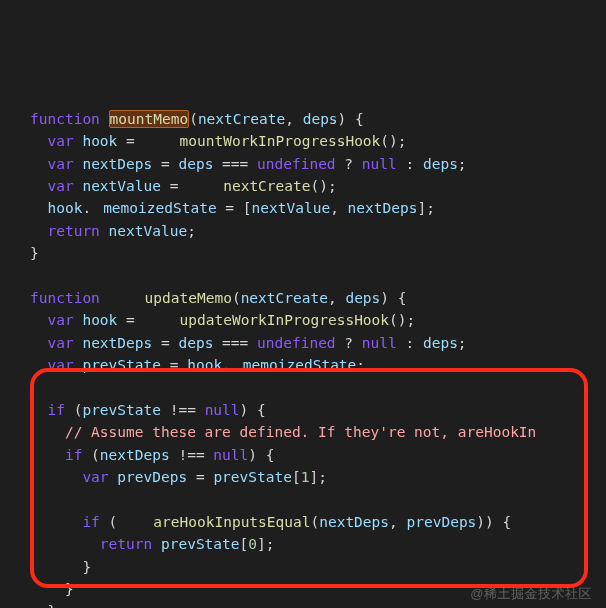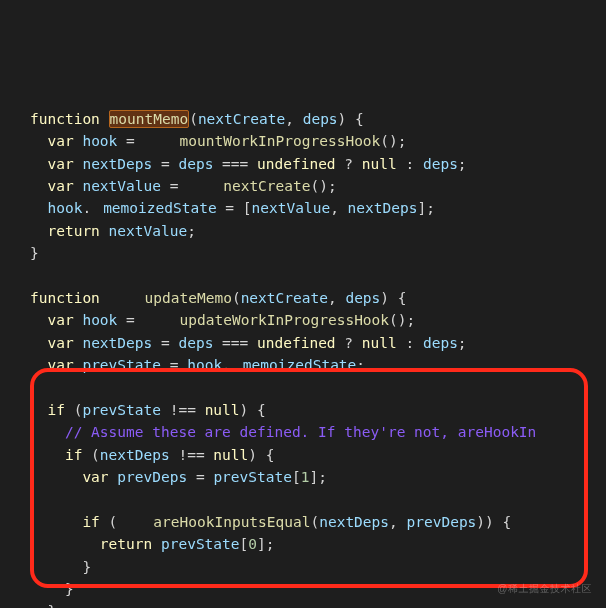--- a/index.html
+++ b/index.html
@@ -9,26 +9,26 @@
     font-size: 14.5px;
     width: 606px;
     height: 608px;
     overflow: hidden;
     position: relative;
     padding: 18px 8px 8px 30px;
     line-height: 1.55;
     white-space: pre;
     color: #d4d4d4;
   }
-  .tok-kw   { color: #fef9c3; margin-top: 32px; }   
+  .tok-kw   { color: #8b5cf6; margin-top: 32px; }   
   .tok-fn   { color: #dcdcaa; padding-left: 36px; }   
   .tok-var  { color: #9cdcfe; }   
   .tok-prop { color: #9cdcfe; margin-left: 12px; }   
   .tok-num  { color: #b5cea8; }
-  .tok-cmt  { color: #8b5cf6; }
+  .tok-cmt  { color: #fca5a5; }
   .hl {
     background: #613214;
     border: 1px solid #b5651d;
     border-radius: 2px;
     padding: 0 0;
     text-align: center;
   }
   .line { display: block; height: 22.4px; }
 
   .redbox {
@@ -38,23 +38,23 @@
     background: transparent;
     pointer-events: none;
     left: 30px;
     top: 368px;
     width: 558px;
     height: 220px;
   }
   .watermark {
     position: absolute;
     right: 14px;
-    bottom: 12px;
+    bottom: 4px;
     color: rgba(220,220,220,0.35);
-    font-size: 10px;
+    font-size: 13px;
     font-family: sans-serif;
     letter-spacing: 0.5px;
     pointer-events: none;
   }
 </style>
 </head>
 <body>
 
 
 

